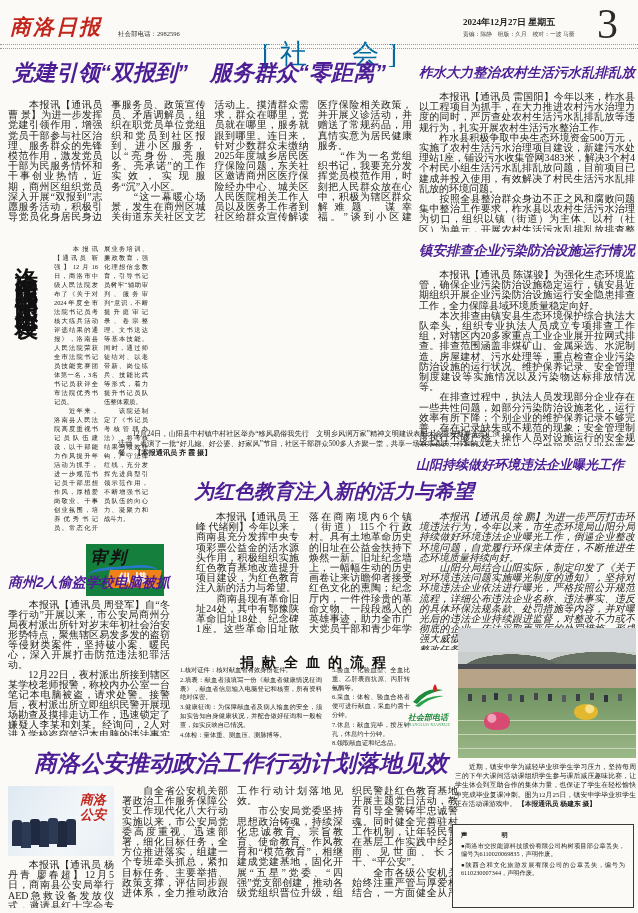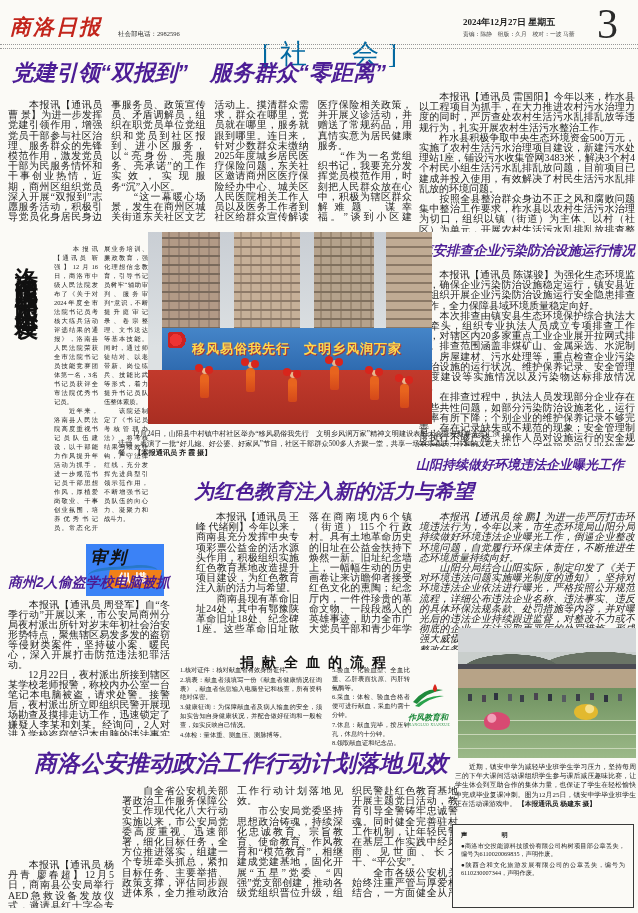--- a/index.html
+++ b/index.html
@@ -23,21 +23,21 @@
   .body-text{position:absolute;font-size:10px;line-height:10.2px;text-align:justify;
              white-space:pre-line;overflow:hidden;color:#222;}
   .caption{position:absolute;font-size:7.2px;line-height:9.6px;text-align:justify;
            overflow:hidden;color:#222;}
   .caption b{font-weight:bold;}
   
   .v-headline{position:absolute;left:12px;top:250px;height:335px;writing-mode:vertical-rl;
               font-family:"Liberation Sans",sans-serif;font-weight:900;font-size:23px;
               letter-spacing:4px;color:#111;}
   
-  .trial-logo{position:absolute;left:86px;top:544px;width:78px;height:52px;background:#3b82f6;}
+  .trial-logo{position:absolute;left:86px;top:544px;width:78px;height:52px;background:#15803d;}
   .trial-top{position:absolute;left:4px;top:2px;font-family:"Liberation Sans",sans-serif;
              font-weight:900;font-style:italic;font-size:17px;color:#111;letter-spacing:2px;}
   .trial-swoosh{position:absolute;left:2px;top:22px;width:70px;height:12px;
                 border-radius:50%/80%;border-top:3px solid #2878c8;transform:rotate(-4deg);}
   .trial-banner{position:absolute;left:22px;top:26px;width:52px;height:18px;background:#f08018;
                 transform:skewX(-12deg);display:flex;align-items:center;justify-content:center;}
   .trial-bottom{font-family:"Liberation Sans",sans-serif;font-weight:900;font-size:13px;color:#fff;
                 transform:skewX(12deg);letter-spacing:2px;}
   
   .dance-photo{position:absolute;left:148px;top:232px;width:284px;height:192px;overflow:hidden;
@@ -129,20 +129,21 @@
   <div class="staff-line">责编：陈静　组版：久月　校对：一波 马蕾</div>
   <div class="page-num">3</div>
   <div class="header-rule"></div>
 
   <div class="hl" style="left:12px;top:58px;font-size:22px;">党建引领“双报到”　服务群众“零距离”</div>
   <div class="body-text" style="left:8px;top:100px;width:404px;height:128px;column-count:4;column-gap:9px;">　　本报讯【通讯员 曹 景】为进一步发挥党建引领作用，增强党员干部参与社区治理、服务群众的先锋模范作用，激发党员干部为民服务情怀和干事创业热情，近期，商州区组织党员深入开展“双报到”志愿服务活动，积极引导党员化身居民身边事服务员、政策宣传员、矛盾调解员，组织在职党员单位党组织和党员到社区报到、进小区服务，以“亮身份、亮服务、亮承诺”的工作实效，实现服务“沉”入小区。
 　　“这一幕暖心场景，发生在商州区城关街道东关社区文艺活动上。摸清群众需求，群众在哪里，党员就在哪里，服务就跟到哪里。连日来，针对少数群众未缴纳2025年度城乡居民医疗保险问题，东关社区邀请商州区医疗保险经办中心、城关区人民医院相关工作人员以及医务工作者到社区给群众宣传解读医疗保险相关政策，并开展义诊活动，并赠送了常规药品，用真情实意为居民健康服务。
 　　“作为一名党组织书记，我要充分发挥党员模范作用，时刻把人民群众放在心中，积极为辖区群众解难题、谋幸福。”谈到小区建设、治理的意义和建议，居民参与社区治理的“主人翁”意识迈出一大步。
 　　据悉，目前，该区共有256个机关企事业单位党组织、4600多名在职党员进社区“双报到”，深入了解社区情况、群众情况，与居民面对面交流，倾听他们的声音，了解他们的需求，推动服务供给与社区治理需要、群众需求有效匹配。一名党员就是一面旗帜。下一步……</div>
 
+  <div class="hl" style="left:419px;top:64px;font-size:13.5px;">柞水大力整治农村生活污水乱排乱放</div>
   <div class="body-text" style="left:419px;top:92px;width:216px;height:140px;">　　本报讯【通讯员 雷国阳】今年以来，柞水县以工程项目为抓手，在大力推进农村污水治理力度的同时，严厉查处农村生活污水乱排乱放等违规行为，扎实开展农村生活污水整治工作。
 　　柞水县积极争取中央生态环境资金500万元，实施了农村生活污水治理项目建设，新建污水处理站1座，铺设污水收集管网3483米，解决3个村4个村民小组生活污水乱排乱放问题，目前项目已建成并投入使用，有效解决了村民生活污水乱排乱放的环境问题。
 　　按照全县整治群众身边不正之风和腐败问题集中整治工作要求，柞水县以农村生活污水治理为切口，组织以镇（街道）为主体、以村（社区）为单元，开展农村生活污水乱排乱放排查整改专项行动，对全县62个村（社区）全方位开展污水乱排乱放及黑臭水体排查整治，成立了包联专班，分…</div>
 
   <div class="hl" style="left:419px;top:242px;font-size:13.5px;">镇安排查企业污染防治设施运行情况</div>
   <div class="body-text" style="left:419px;top:270px;width:216px;height:176px;">　　本报讯【通讯员 陈谋骏】为强化生态环境监管，确保企业污染防治设施稳定运行，镇安县近期组织开展企业污染防治设施运行安全隐患排查工作，全力保障县域环境质量稳定向好。
 　　本次排查由镇安县生态环境保护综合执法大队牵头，组织专业执法人员成立专项排查工作组，对辖区内20多家重点工业企业展开拉网式排查。排查范围涵盖非煤矿山、金属采选、水泥制造、房屋建材、污水处理等，重点检查企业污染防治设施的运行状况、维护保养记录、安全管理制度建设等实施情况以及污染物达标排放情况等。
 　　在排查过程中，执法人员发现部分企业存在一些共性问题，如部分污染防治设施老化，运行效率有所下降；个别企业的维护保养记录不够完善，存在记录缺失或不规范的现象；安全管理制度执行不够严格，操作人员对设施运行的安全规范掌握不够熟练。此外，还发现个别企业的废气处理设施存在超负荷运行的情况…</div>
 
   <div class="v-headline">洛南法院加强书记员队伍建设</div>
@@ -151,37 +152,20 @@
 　　该院还制定了《书记员考核管理办法》，将考核结果与绩效挂钩，严守法律红线，充分发挥先进典型引领示范作用，不断增强书记员队伍的向心力、凝聚力和战斗力。</div>
 
   <div class="trial-logo">
     <div class="trial-swoosh"></div>
     <div class="trial-top">审判</div>
     <div class="trial-banner">
       <span class="trial-bottom">纵横</span>
     </div>
   </div>
 
-  <div class="dance-photo">
-    <div class="bldg bldg1"></div>
-    <div class="bldg bldg2"></div>
-    <div class="bldg bldg3"></div>
-    <div class="bldg bldg4"></div>
-    <div class="dance-banner">
-      <span>移风易俗我先行　文明乡风润万家</span>
-    </div>
-    <div class="banner-flag"></div>
-    <div class="dance-stage"></div>
-    <div class="dancer" style="left:52px;top:142px;"></div>
-    <div class="dancer" style="left:98px;top:136px;"></div>
-    <div class="dancer" style="left:140px;top:146px;"></div>
-    <div class="dancer" style="left:182px;top:134px;"></div>
-    <div class="dancer" style="left:222px;top:144px;"></div>
-    <div class="dancer" style="left:252px;top:152px;"></div>
-  </div>
   <div class="caption" style="left:118px;top:430px;width:382px;height:32px;">
     <span>　　12月24日，山阳县中村镇中村社区举办“移风易俗我先行　文明乡风润万家”精神文明建设表彰大会暨迎新春文艺汇演活动，表演了一批“好儿媳、好公婆、好家风”节目，社区干部群众500多人齐聚一堂，共享一场欢乐喜庆、祥和的文艺大餐。</span>
     <b>【本报通讯员 齐 霞 摄】</b>
   </div>
 
   <div class="hl" style="left:416px;top:456px;font-size:13px;">山阳持续做好环境违法企业曝光工作</div>
   <div class="body-text" style="left:419px;top:512px;width:216px;height:138px;font-style:italic;">　　本报讯【通讯员 徐 鹏】为进一步严厉打击环境违法行为，今年以来，市生态环境局山阳分局持续做好环境违法企业曝光工作，倒逼企业整改环境问题，自觉履行环保主体责任，不断推进生态环境质量持续向好。
 　　山阳分局结合山阳实际，制定印发了《关于对环境违法问题实施曝光制度的通知》，坚持对环境违法企业依法进行曝光，严格按照公开规范流程，详细公布违法企业名称、违法事实、违反的具体环保法规条款、处罚措施等内容，并对曝光后的违法企业持续跟进监督，对整改不力或不彻底的企业，依法采取更严厉的处罚措施，形成强大威慑力，督促企业切实履行环保责任，完成整改任务，实现生态环境质量向好与持续改善。
 　　2024年，山阳分局严格执行环境违法曝光制度及4个配套办法，共曝光…</div>
 
@@ -207,21 +191,21 @@
       <p>6.采血：体检、验血合格者便可进行献血，采血约需十分钟。</p>
       <p>7.休息：献血完毕，按压针孔，休息约十分钟。</p>
       <p>8.领取献血证和纪念品。</p>
     </div>
     <div class="blood-logo">
       <svg width="34" height="26" viewBox="0 0 34 26">
         <path d="M2 20 Q14 4 32 8 Q16 10 6 22 Z" fill="#1f8a3c"></path>
         <path d="M4 24 Q18 12 33 14 Q18 16 8 25 Z" fill="#2aa34c"></path>
         <path d="M24 2 q4 5 0 8 q-4 -3 0 -8" fill="#d8251c"></path>
       </svg>
-      <span class="cn">作风教育和</span>
+      <span class="cn">社会部电话</span>
       <span class="en">SHANGLUO XIANXUE</span>
     </div>
   </div>
 
   <div class="school-photo">
     <div class="mountain"></div>
     <div class="school-bldgs"></div>
     <div class="field"></div>
     <div class="track-line" style="top:92px;"></div>
     <div class="track-line" style="top:106px;"></div>
@@ -229,20 +213,24 @@
     <div class="crowd"></div>
     <div class="inflat-pink"></div>
     <div class="inflat-yellow"></div>
   </div>
   <div class="caption" style="left:455px;top:762px;width:181px;height:50px;font-size:6.8px;line-height:9.2px;">
     <span>　　近期，镇安中学为减轻毕业班学生学习压力，坚持每周三的下午大课间活动课组织学生参与课后减压趣味比赛，让学生体会到互助合作的集体力量，也保证了学生在轻松愉快中完成毕业复课冲刺。图为12月25日，镇安中学毕业班学生正在活动课游戏中。</span>
     <b>【本报通讯员 杨建东 摄】</b>
   </div>
 
   <div class="hl" style="left:34px;top:748px;font-size:23px;">商洛公安推动政治工作行动计划落地见效</div>
+  <div class="police-photo">
+    <div class="police-squad"></div>
+    <div class="police-label">商洛公安</div>
+  </div>
   <div class="body-text" style="left:8px;top:860px;width:106px;height:48px;">　　本报讯【通讯员 杨丹青 廖春超】12月5日，商南县公安局举行AED急救设备发放仪式，邀请县红十字会专业医生授课开展应急救护技能培训。</div>
   <div class="body-text" style="left:122px;top:786px;width:336px;height:122px;column-count:3;column-gap:9px;">　　自全省公安机关部署政治工作服务保障公安工作现代化八大行动实施以来，市公安局党委高度重视、迅速部署，细化目标任务，全方位推进落实，组建一个专班牵头抓总，紧扣目标任务、主要举措、政策支撑，评估同步跟进体系，全力推动政治工作行动计划落地见效。
 　　市公安局党委坚持思想政治铸魂，持续深化忠诚教育、宗旨教育、使命教育、作风教育和“模范教育”，相继建成党建基地，固化开展“五星”党委、“四强”党支部创建，推动各级党组织晋位升级，组织民警赴红色教育基地开展主题党日活动，教育引导全警铸牢忠诚警魂。同时健全完善驻村工作机制，让年轻民警在基层工作实践中经风雨、见世面、长才干、“平公安”。
 　　全市各级公安机关始终注重严管与厚爱相结合，一方面健全从严管党治警工作体系，进一步完善“从严办”运行机制，发挥内外监督作用，聚合纪检、督察等部门监督职能；另一方面，市公安局成立维权工作领导小组，落实从优待警措施，先后出台了《全市公安机关“老高原式民警”评选办法》《评选表彰工作办法》等系列办法，深入开展“最美基层民警”评选活动，树立“让实干者得实惠，让吃苦者不吃亏”的鲜明导向。据统计，今年以来，开展“送奖到一线”活动37场次，全市7个集体和16名个人受到省部级表彰，31名民警荣立个人三等功，3个单位荣立集体三等功。同时，大力推进宣传引领行动，整合全市公安宣传资源，精心打造商洛公安新媒体中心，掀起“夏季行动”“百千工程”“沙场119”等主题宣传声势，在省级以上媒体发稿千余篇，为行动计划开展营造良好的工作氛围。</div>
 
   <div class="statement">
     <p class="statement-title">声　明</p>
     <p>●商洛市交投能源科技股份有限公司构树项目部公章丢失，编号为6110020069835，声明作废。</p>
     <p>●陕西合和文化旅游发展有限公司的公章丢失，编号为6110230007344，声明作废。</p>
   </div>

